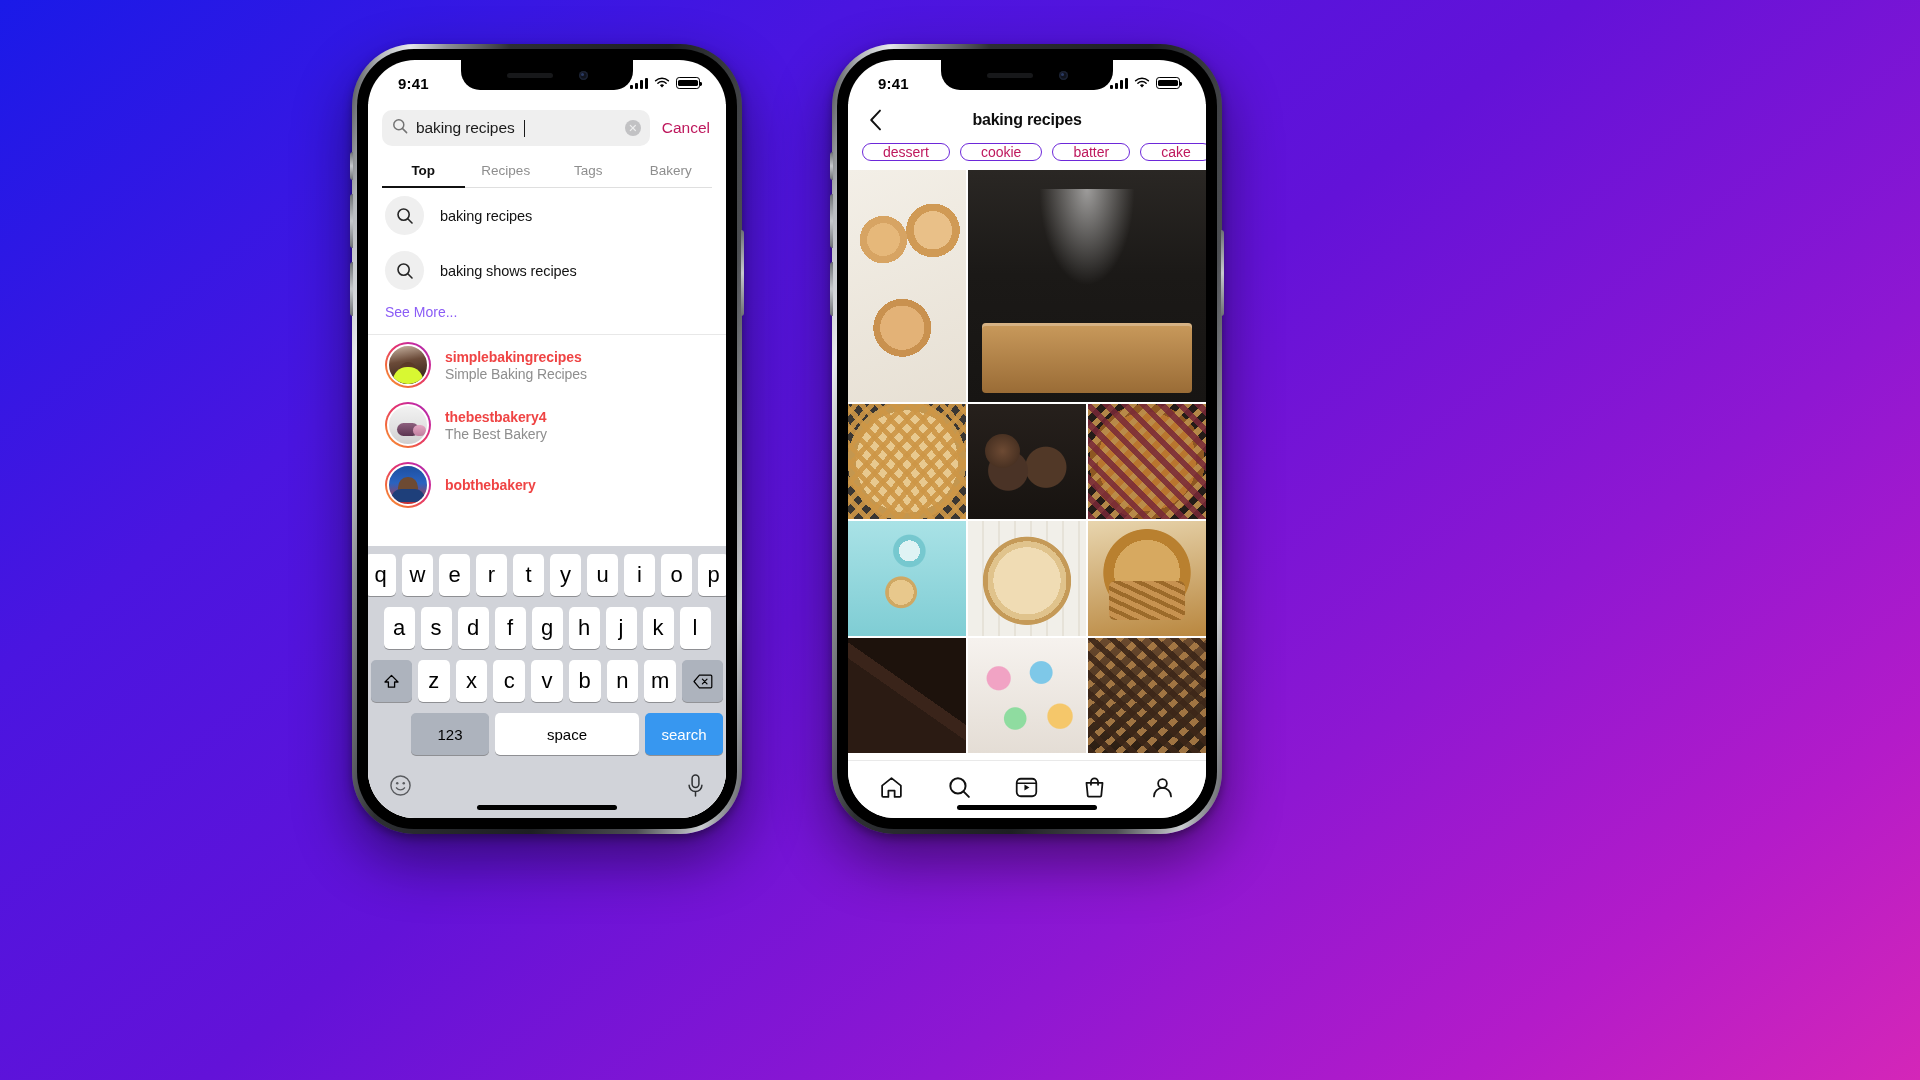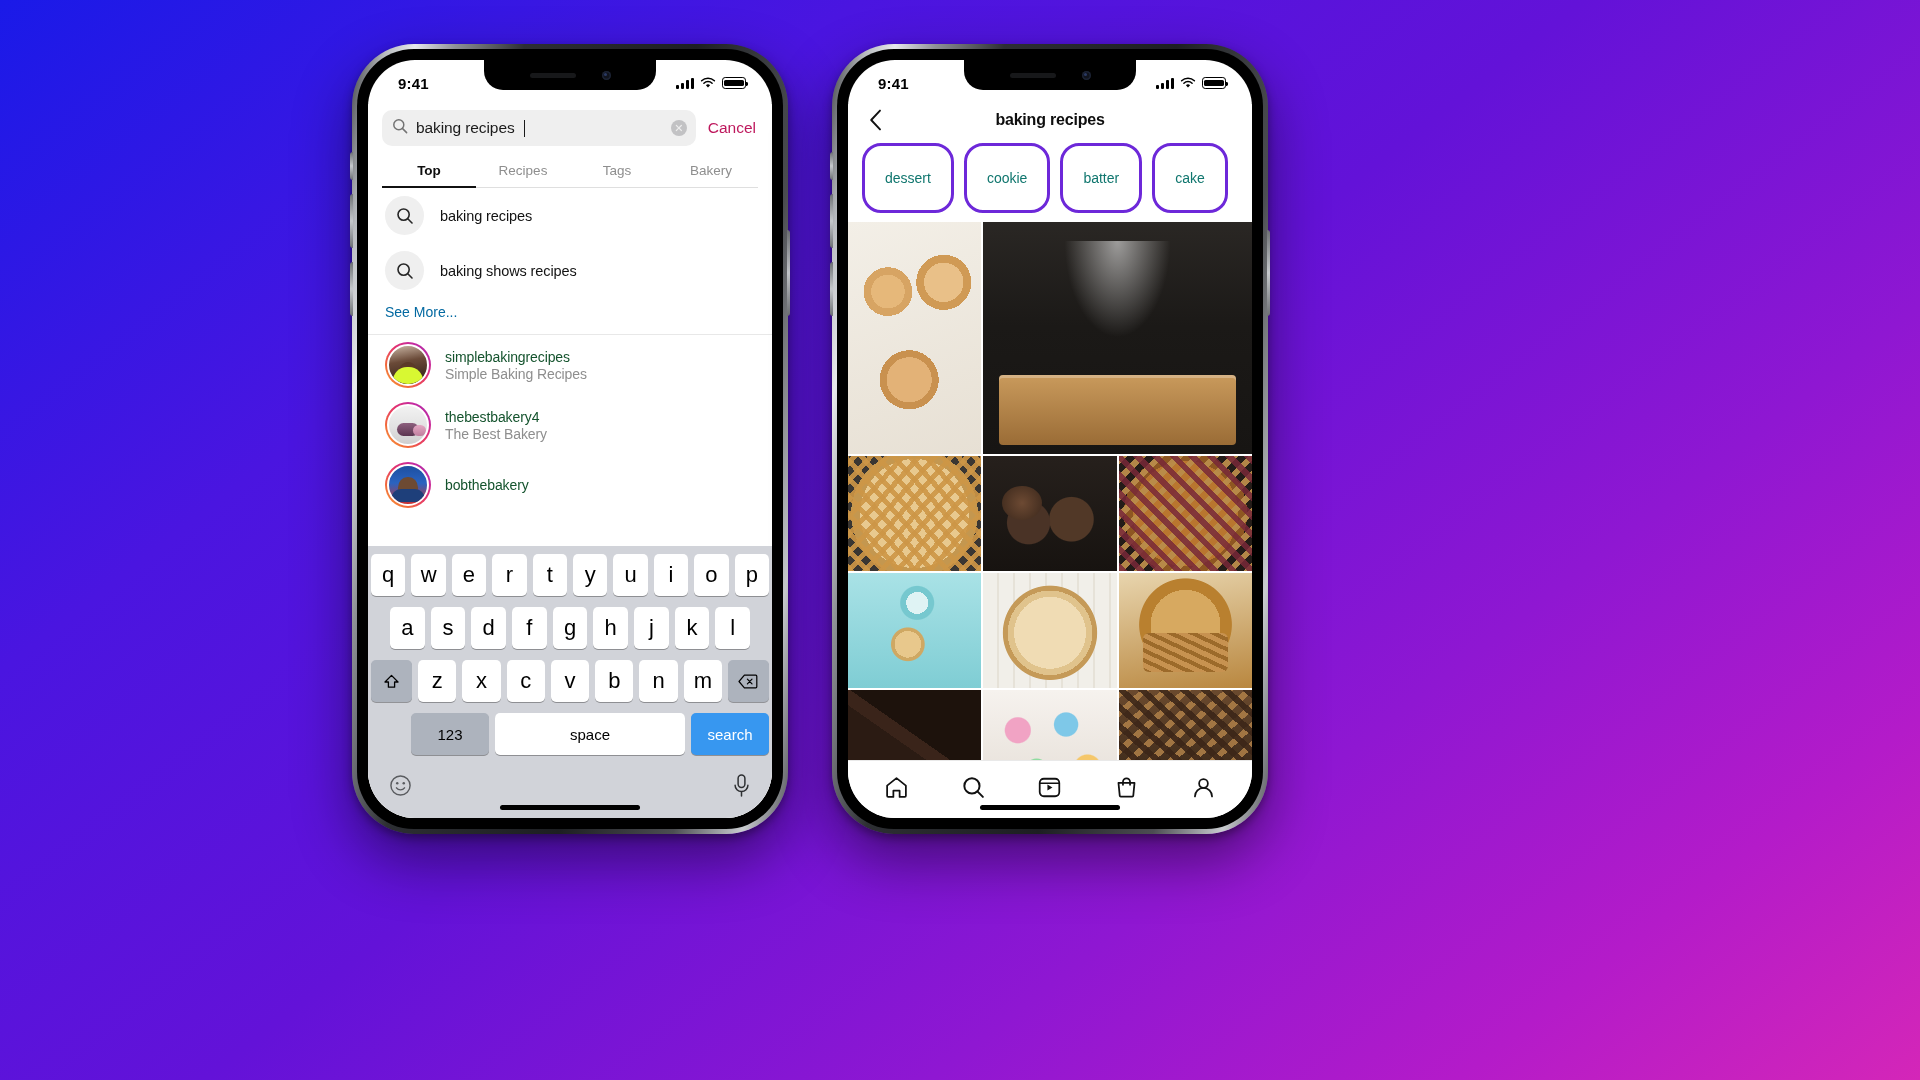--- a/index.html
+++ b/index.html
@@ -6,21 +6,21 @@
   html,body { width:1920px; height:1080px; overflow:hidden; }
   body{
     font-family:"Liberation Sans", sans-serif;
     background: linear-gradient(142deg, #1a1ae8 0%, #4a15e0 26%, #6312d8 48%, #8f17d2 70%, #b41bc9 86%, #d426b8 100%);
     position:relative;
   }
   .stage{ position:absolute; inset:0; }
 
   
   .phone{
-    position:absolute; top:44px; width:436px; height:790px;
+    position:absolute; top:44px; width:390px; height:790px;
     border-radius:62px;
     background: linear-gradient(100deg,#3a3c40 0%,#b9bcc0 6%,#e7e9ec 11%, #8e9196 18%, #2d2f33 30%, #1d1f22 60%, #4c4e52 80%, #c9ccd0 92%, #55575b 100%);
     padding:5px;
     box-shadow: 0 26px 58px rgba(0,0,0,.45), 0 4px 10px rgba(0,0,0,.35);
   }
   .phone.left{ left:352px; }
   .phone.right{ left:832px; }
   .bezel{
     width:100%; height:100%; border-radius:57px; background:#000; padding:11px;
   }
@@ -83,28 +83,28 @@
   .tab{ flex:1; text-align:center; font-size:13.5px; color:#8e8e8e; padding:10px 0 9px;
         position:relative; }
   .tab.active{ color:#0f0f0f; font-weight:700; }
   .tab.active::after{ content:""; position:absolute; left:0; right:0; bottom:-1px; height:1.6px; background:#111; }
 
   .results{ flex:1; overflow:hidden; background:#fff; }
   .sugg{ display:flex; align-items:center; gap:16px; padding:8px 17px; height:55px;}
   .sugg .circ{ width:39px;height:39px;border-radius:50%;background:#efefef;
     display:flex;align-items:center;justify-content:center;flex:0 0 39px;}
   .sugg .lbl{ font-size:14.5px; color:#121212; letter-spacing:-.1px;}
-  .seemore{ font-size:14px; color:#0369a1; padding:6px 17px 14px; border-bottom:1px solid #e8e8e8; }
+  .seemore{ font-size:14px; color:#8b5cf6; padding:6px 17px 14px; border-bottom:1px solid #e8e8e8; }
 
   .acct{ display:flex; align-items:center; gap:14px; padding:7px 17px; }
   .ring{ width:46px;height:46px;border-radius:50%;flex:0 0 46px;padding:2px;
     background:linear-gradient(45deg,#f9a23c 0%,#f26b3a 25%,#e4326f 55%,#c32aa3 80%,#9a2fa0 100%);}
   .ring .av{ width:100%;height:100%;border-radius:50%;border:2px solid #fff;overflow:hidden;position:relative;}
   .acct .names{ display:flex; flex-direction:column; gap:1px; }
-  .acct .u{ font-size:14px; font-weight:400; color:#14532d; letter-spacing:-.1px;}
+  .acct .u{ font-size:14px; font-weight:700; color:#ef4444; letter-spacing:-.1px;}
   .acct .n{ font-size:14px; color:#8e8e8e; letter-spacing:-.1px;}
 
   
   .av-a{background:linear-gradient(170deg,#cbb7a6 0%,#6a4a38 40%,#2b1b13 100%);}
   .av-a::before{content:"";position:absolute;left:50%;top:42%;transform:translateX(-50%);
     width:20px;height:24px;border-radius:50% 50% 45% 45%;background:#5b3a28;}
   .av-a::after{content:"";position:absolute;left:50%;bottom:0;transform:translateX(-50%);
     width:30px;height:17px;border-radius:14px 14px 0 0;background:#d8f832;}
   .av-b{background:linear-gradient(180deg,#f2f2f2 0%,#e2e2e2 55%,#cfcfcf 100%);}
   .av-b::before{content:"";position:absolute;left:22%;top:46%;width:22px;height:13px;border-radius:7px;
@@ -135,22 +135,22 @@
     padding:4px 18px 0; }
   .home-ind{ position:absolute; bottom:8px; left:50%; transform:translateX(-50%);
     width:140px; height:5px; border-radius:3px; background:#000; z-index:50;}
 
   
   .exp-head{ display:flex; align-items:center; padding:2px 14px 6px; background:#fff; flex:0 0 auto;}
   .backchev{ width:28px; height:28px; display:flex; align-items:center; justify-content:center;}
   .exp-title{ flex:1; text-align:center; font-size:16px; font-weight:700; color:#0e0e0e;
      letter-spacing:-.2px; margin-left:-28px;}
   .chips{ display:flex; gap:10px; padding:3px 14px 9px; overflow:hidden; flex:0 0 auto; background:#fff;}
-  .chip{ border:3px solid #6d28d9; border-radius:19px; padding:24px 20px; font-size:14px;
-     color:#0f766e; white-space:nowrap; background:#fff; }
+  .chip{ border:1px solid #6d28d9; border-radius:19px; padding:0 20px; font-size:14px;
+     color:#be185d; white-space:nowrap; background:#fff; }
   .grid{ flex:1; display:grid; grid-template-columns:repeat(3,1fr);
      grid-auto-rows:115px; gap:2px; overflow:hidden; background:#fff;}
   .cell{ position:relative; overflow:hidden; }
   .cell.tall2{ grid-row:span 2; }
   .cell.big2{ grid-column:span 2; grid-row:span 2; }
 
   .tabbar{ flex:0 0 58px; display:flex; align-items:center; justify-content:space-around;
     background:#fff; border-top:1px solid #e9e9e9; padding:0 10px 4px;}
   .tabicon{ width:30px;height:30px;display:flex;align-items:center;justify-content:center;}
 

